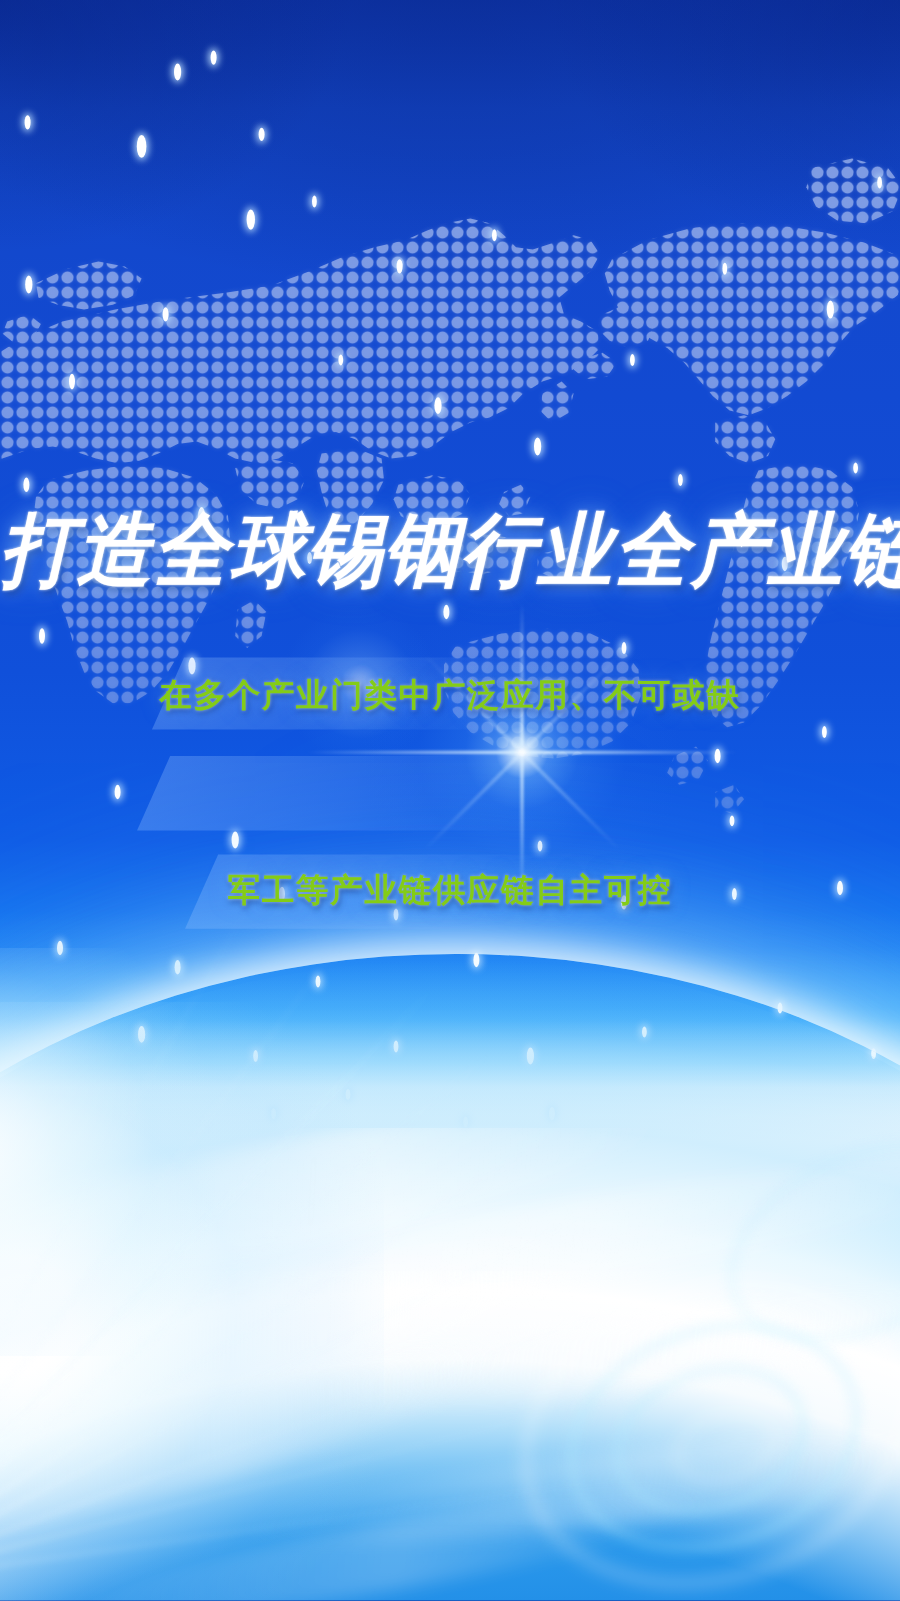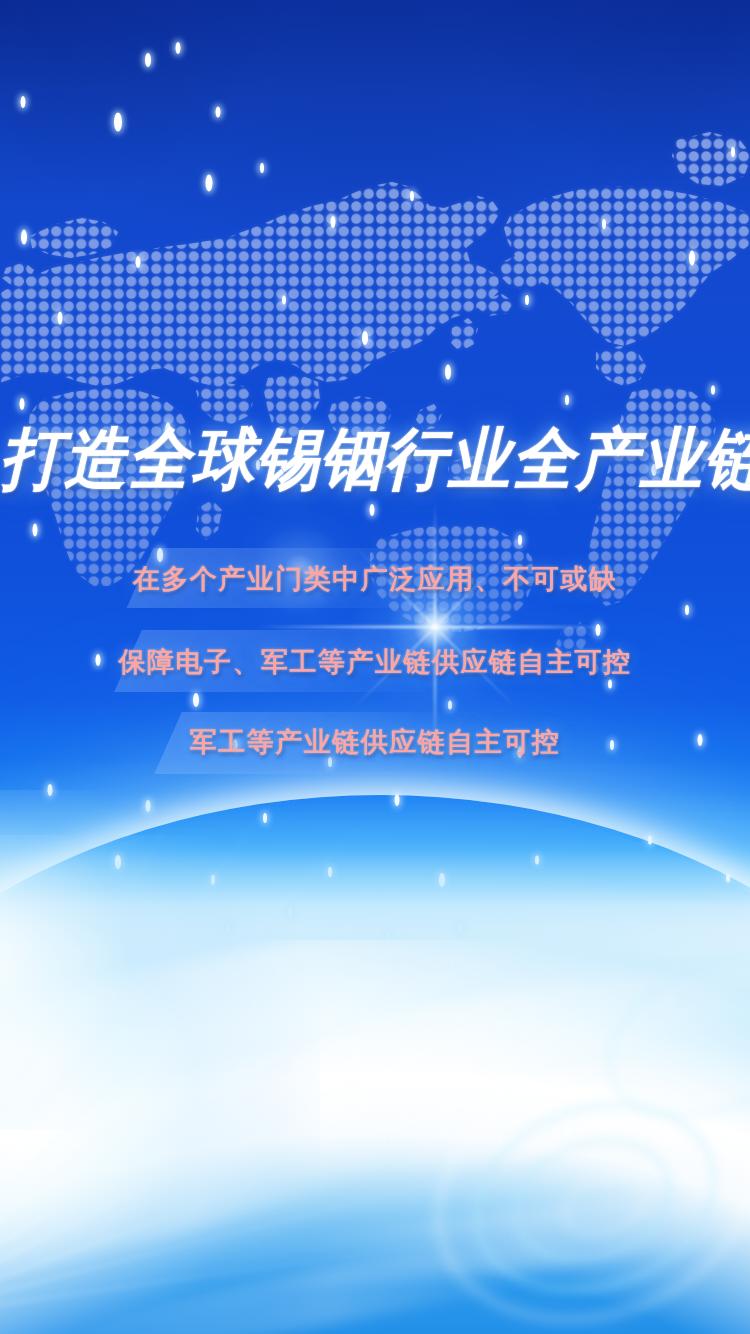--- a/index.html
+++ b/index.html
@@ -240,21 +240,21 @@
       0 0 14px rgba(150,205,255,0.65),
       0 0 30px rgba(90,165,255,0.45),
       2px 3px 6px rgba(6,30,110,0.55);
     transform:scaleY(1.08);
   }
 
   .sub {
     position:absolute;
     left:0; right:0;
     text-align:center;
-    color:#fca5a5;
+    color:#84cc16;
     font-size:27px;
     font-weight:700;
     letter-spacing:1.5px;
     white-space:nowrap;
     text-shadow:
       0 0 3px rgba(255,255,255,0.5),
       0 0 16px rgba(120,185,255,0.55),
       1px 2px 5px rgba(8,38,120,0.75);
   }
   .sub1 { top:561px; }
@@ -467,16 +467,15 @@
 
   <div id="band-layer">
       <div class="band" style="left: 140px; top: 548px; width: 330px; height: 60px;"></div>
       <div class="band" style="left: 128px; top: 630px; width: 360px; height: 62px;"></div>
       <div class="band" style="left: 168px; top: 712px; width: 320px; height: 62px;"></div>
     </div>
 
   <div class="title">打造全球锡铟行业全产业链链主</div>
 
   <div class="sub sub1">在多个产业门类中广泛应用、不可或缺</div>
-  <div class="sub sub2">保障电子、军工等产业链供应链自主可控</div>
   <div class="sub sub3">军工等产业链供应链自主可控</div>
 
 </div>
 
 </body></html>

